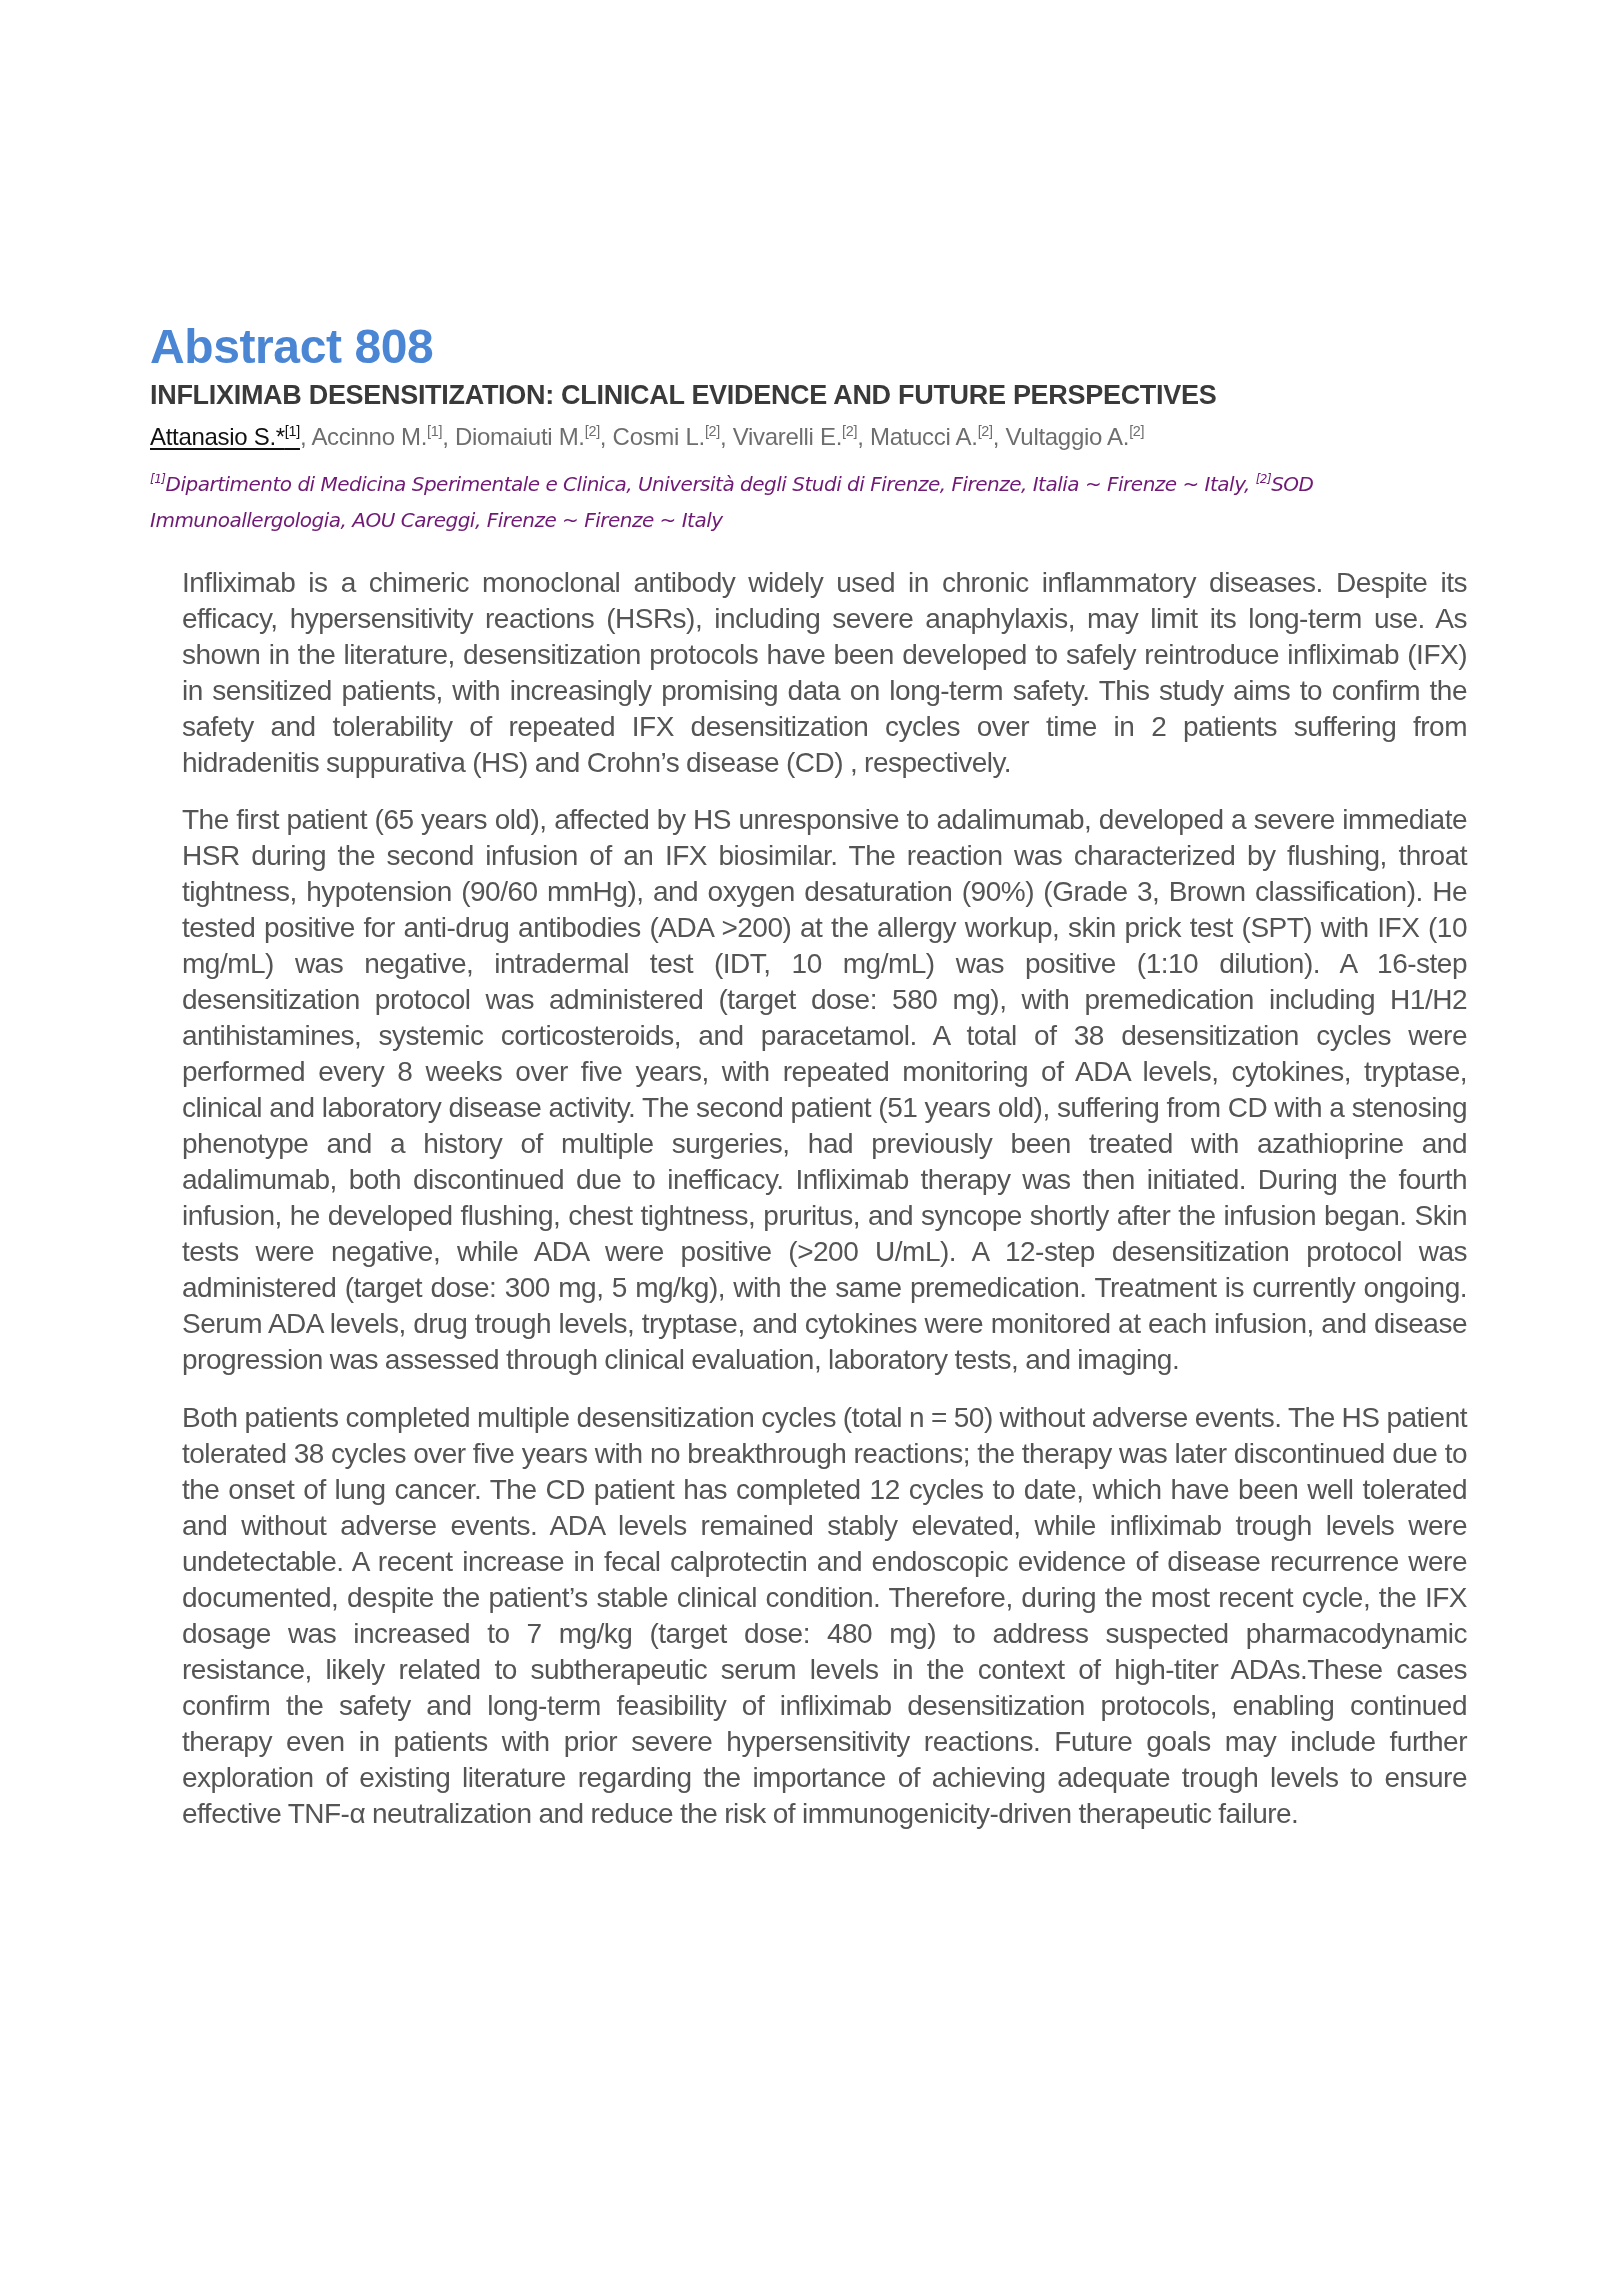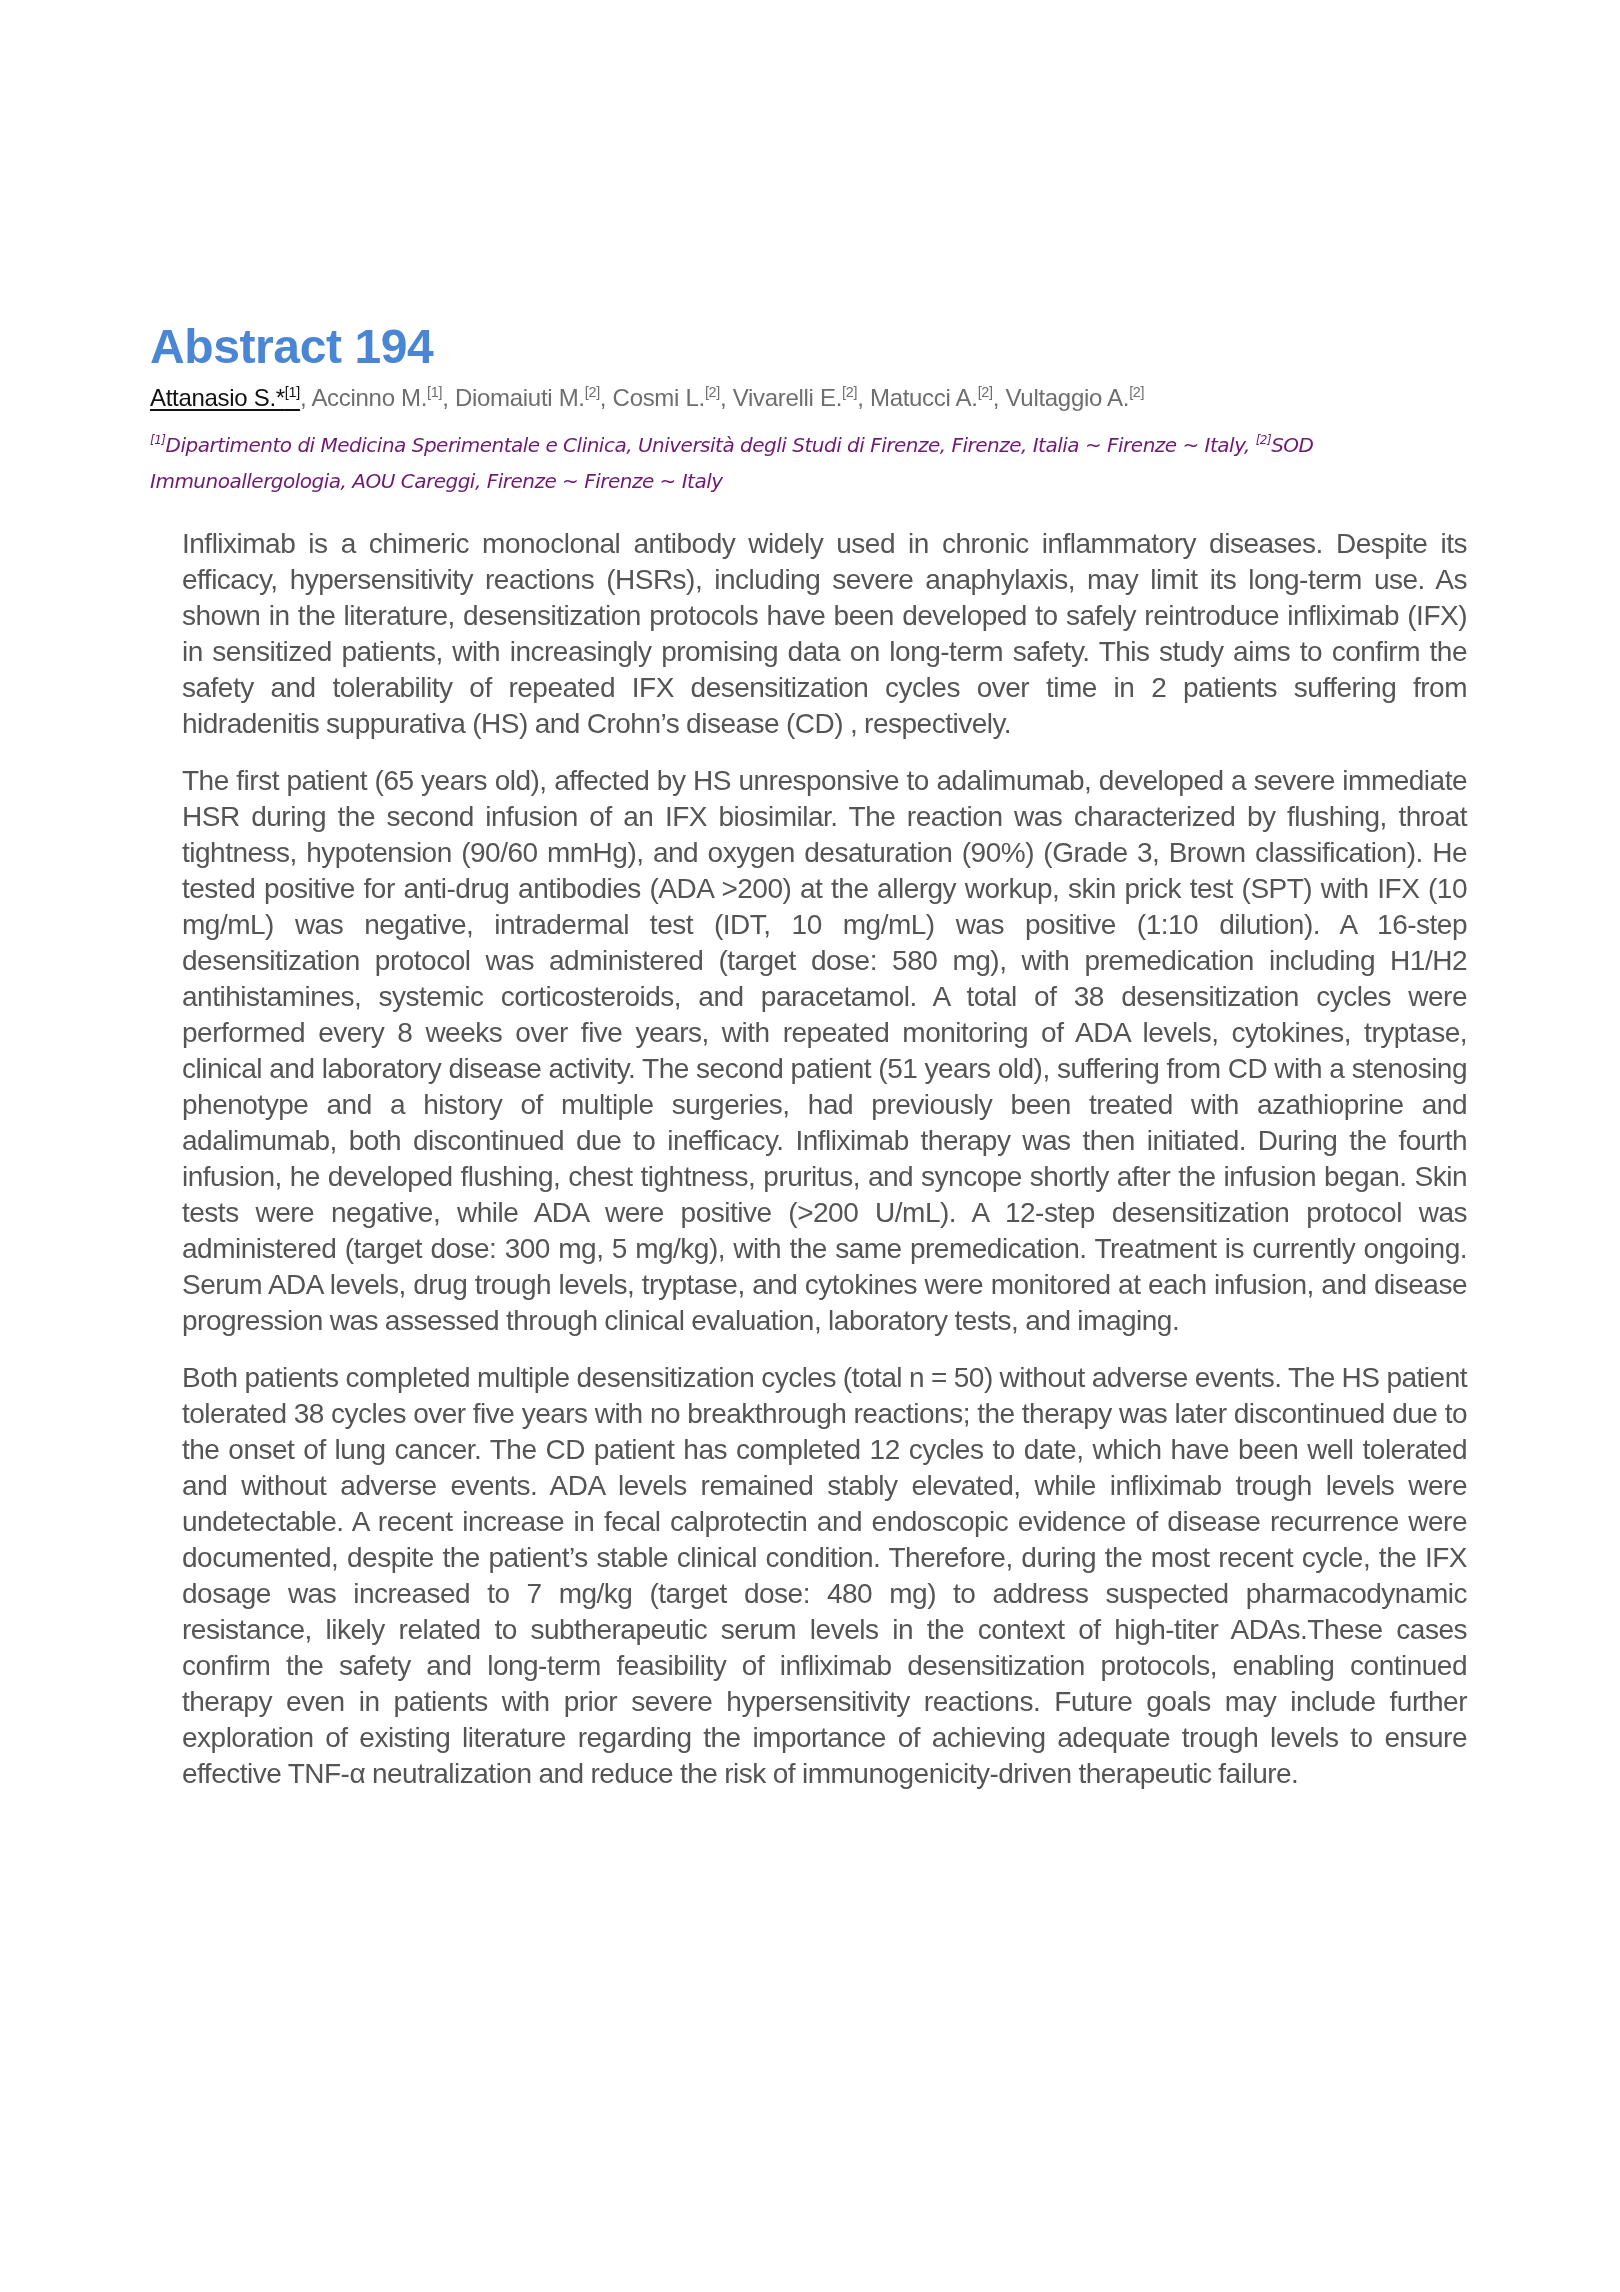--- a/index.html
+++ b/index.html
@@ -81,22 +81,23 @@
       text-align: justify;
       letter-spacing: -0.5px;
       word-spacing: -0.4px;
     }
   </style>
 </head>
 <body>
 
 <div class="page">
 
-  <h1 class="abstract-number">Abstract 194</h1>
+  <h1 class="abstract-number">Abstract 808</h1>
 
+  <h2 class="title">INFLIXIMAB DESENSITIZATION: CLINICAL EVIDENCE AND FUTURE PERSPECTIVES</h2>
 
   <div class="authors">
     <span class="presenting"><span>Attanasio S.*</span><sup>[1]</sup></span><span>, </span><span><span>Accinno M.</span><sup>[1]</sup></span><span>, </span><span><span>Diomaiuti M.</span><sup>[2]</sup></span><span>, </span><span><span>Cosmi L.</span><sup>[2]</sup></span><span>, </span><span><span>Vivarelli E.</span><sup>[2]</sup></span><span>, </span><span><span>Matucci A.</span><sup>[2]</sup></span><span>, </span><span><span>Vultaggio A.</span><sup>[2]</sup></span>
   </div>
 
   <div class="affiliations"><sup>[1]</sup><span>Dipartimento di Medicina Sperimentale e Clinica, Università degli Studi di Firenze, Firenze, Italia ~ Firenze ~ Italy, </span><sup>[2]</sup><span>SOD Immunoallergologia, AOU Careggi, Firenze ~ Firenze ~ Italy</span></div>
 
   <div class="body-text">
     <p>Infliximab is a chimeric monoclonal antibody widely used in chronic inflammatory diseases. Despite its efficacy, hypersensitivity reactions (HSRs), including severe anaphylaxis, may limit its long-term use. As shown in the literature, desensitization protocols have been developed to safely reintroduce infliximab (IFX) in sensitized patients, with increasingly promising data on long-term safety. This study aims to confirm the safety and tolerability of repeated IFX desensitization cycles over time in 2 patients suffering from hidradenitis suppurativa (HS) and Crohn’s disease (CD) , respectively.</p>
     <p>The first patient (65 years old), affected by HS unresponsive to adalimumab, developed a severe immediate HSR during the second infusion of an IFX biosimilar. The reaction was characterized by flushing, throat tightness, hypotension (90/60 mmHg), and oxygen desaturation (90%) (Grade 3, Brown classification). He tested positive for anti-drug antibodies (ADA &gt;200) at the allergy workup, skin prick test (SPT) with IFX (10 mg/mL) was negative, intradermal test (IDT, 10 mg/mL) was positive (1:10 dilution). A 16-step desensitization protocol was administered (target dose: 580 mg), with premedication including H1/H2 antihistamines, systemic corticosteroids, and paracetamol. A total of 38 desensitization cycles were performed every 8 weeks over five years, with repeated monitoring of ADA levels, cytokines, tryptase, clinical and laboratory disease activity. The second patient (51 years old), suffering from CD with a stenosing phenotype and a history of multiple surgeries, had previously been treated with azathioprine and adalimumab, both discontinued due to inefficacy. Infliximab therapy was then initiated. During the fourth infusion, he developed flushing, chest tightness, pruritus, and syncope shortly after the infusion began. Skin tests were negative, while ADA were positive (&gt;200 U/mL). A 12-step desensitization protocol was administered (target dose: 300 mg, 5 mg/kg), with the same premedication. Treatment is currently ongoing. Serum ADA levels, drug trough levels, tryptase, and cytokines were monitored at each infusion, and disease progression was assessed through clinical evaluation, laboratory tests, and imaging.</p>

